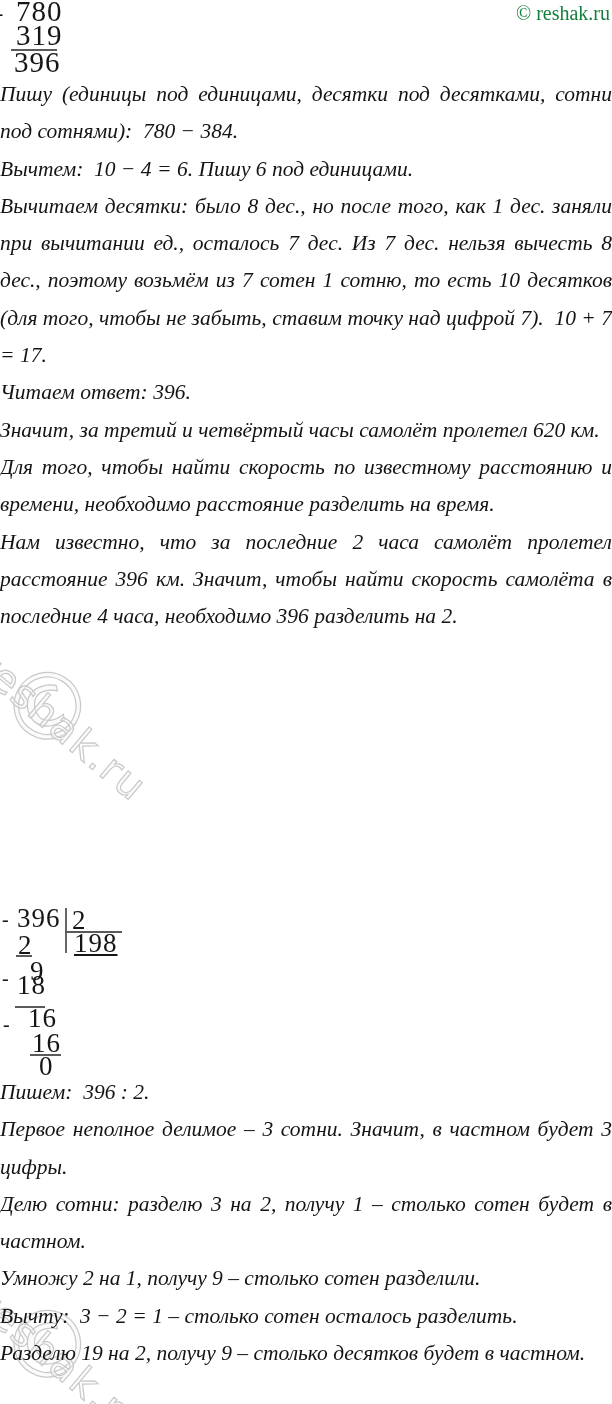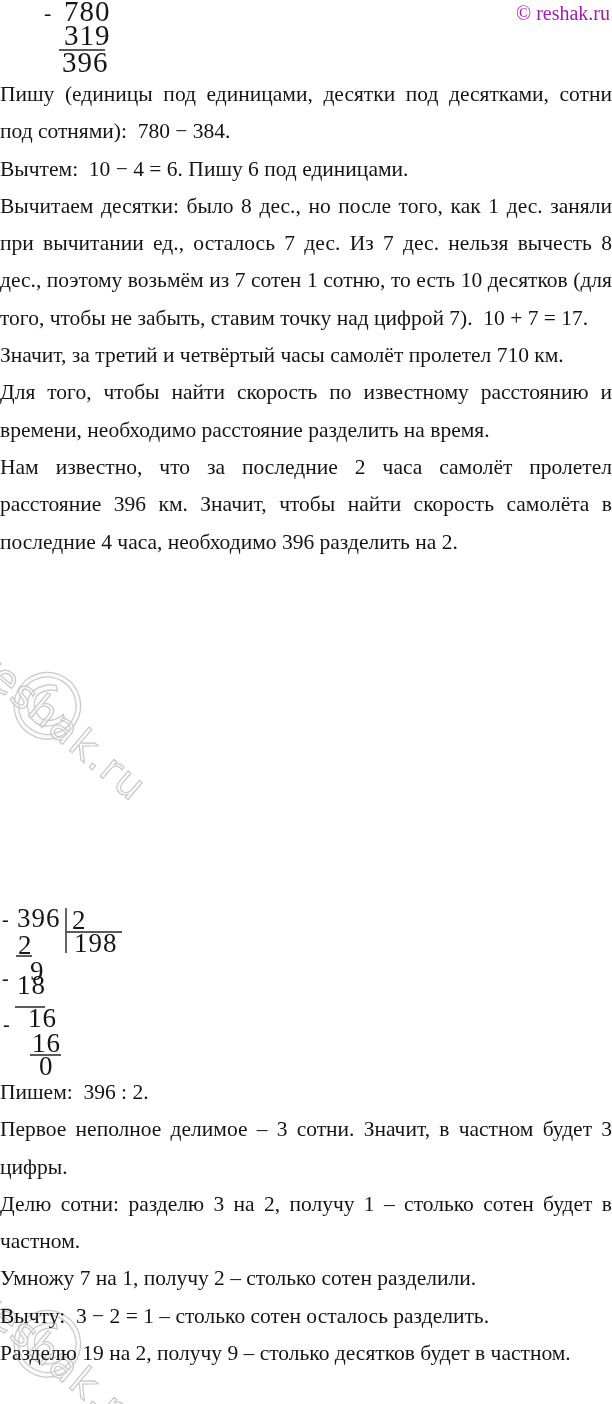--- a/index.html
+++ b/index.html
@@ -5,21 +5,21 @@
   html,body { margin:0; padding:0; background:#ffffff; }
   .page {
     position:relative; width:612px; height:1404px;
     background:#ffffff; overflow:hidden;
     font-family:"Liberation Serif", serif;
     color:#141414;
   }
   
   .copyright {
     position:absolute; top:0px; right:2px;
-    font-size:20px; line-height:26px; color:#a21caf; z-index:2;
+    font-size:20px; line-height:26px; color:#15803d; z-index:2;
   }
   
   .watermark { position:absolute; z-index:0; pointer-events:none; }
   .wm-text {
     position:absolute; left:4px; top:2px;
     font-family:"DejaVu Sans", sans-serif;
     font-size:40px; letter-spacing:2px;
     transform:rotate(40deg); transform-origin:0 0;
     color:rgba(248,248,248,0.5);
     -webkit-text-stroke:1.2px #c9c9c9;
@@ -27,30 +27,30 @@
   }
   .wm-copy {
     position:absolute; left:8px; top:22px;
     font-family:"DejaVu Sans", sans-serif;
     font-size:92px; line-height:92px;
     transform:rotate(-14deg);
     color:rgba(248,248,248,0.5);
     -webkit-text-stroke:1.2px #c9c9c9;
   }
   
-  .text-block { position:absolute; left:0; width:612px; z-index:1; }
+  .text-block { position:absolute; left:0; width:612px; z-index:1;font-style:italic; }
   .tb1 { top:76px; }
   .tb2 { top:1074px; }
   .text-block p {
     margin:0; padding:0;
     font-size:21.5px; line-height:37.3px;
     text-align:justify; color:#141414;
   }
   
-  .sub-block { position:absolute; left:0; top:0; width:80px; height:80px; z-index:1;margin-left:48px; }
+  .sub-block { position:absolute; left:0; top:0; width:80px; height:80px; z-index:1; }
   .sub-block .num {
     position:absolute; font-size:29px; line-height:29px; color:#161616; letter-spacing:1px;
   }
   .sub-block .op { position:absolute; font-size:22px; line-height:22px; color:#161616; }
   .hline { position:absolute; background:#5a5a5a; }
   
   .div-block { position:absolute; left:0; top:905px; width:140px; height:185px; z-index:1; }
   .div-block .num {
     position:absolute; font-size:27px; line-height:27px; color:#161616; letter-spacing:1px;
   }
@@ -79,47 +79,48 @@
     <span class="num" style="left:16px; top:-3px;">780</span>
     <span class="num" style="left:16px; top:21px;">319</span>
     <div class="hline" style="left:11px; top:49px; width:46px; height:2px;"></div>
     <span class="num" style="left:14px; top:48px;">396</span>
   </div>
 
   <div class="text-block tb1">
     <p>Пишу (единицы под единицами, десятки под десятками, сотни под сотнями):&nbsp; 780 − 384.</p>
     <p>Вычтем:&nbsp; 10 − 4 = 6. Пишу 6 под единицами.</p>
     <p>Вычитаем десятки: было 8 дес., но после того, как 1 дес. заняли при вычитании ед., осталось 7 дес. Из 7 дес. нельзя вычесть 8 дес., поэтому возьмём из 7 сотен 1 сотню, то есть 10 десятков (для того, чтобы не забыть, ставим точку над цифрой 7).&nbsp; 10 + 7 = 17.</p>
-    <p>Значит, за третий и четвёртый часы самолёт пролетел 710 км.</p>
+    <p>Читаем ответ: 396.</p>
+    <p>Значит, за третий и четвёртый часы самолёт пролетел 620 км.</p>
     <p>Для того, чтобы найти скорость по известному расстоянию и времени, необходимо расстояние разделить на время.</p>
     <p>Нам известно, что за последние 2 часа самолёт пролетел расстояние 396 км. Значит, чтобы найти скорость самолёта в последние 4 часа, необходимо 396 разделить на 2.</p>
   </div>
 
   <div class="div-block">
     <span class="op" style="left:2px; top:4px;">-</span>
     <span class="num" style="left:17px; top:0px;">396</span>
     <div class="vline" style="left:65px; top:3px; width:2px; height:45px;"></div>
     <span class="num" style="left:72px; top:2px;">2</span>
     <div class="hline" style="left:65px; top:26px; width:57px; height:2px;"></div>
-    <span class="num" style="left:74px; top:25px;">198</span>
+    <span class="num" style="left:74px; top:25px;text-decoration:underline;">198</span>
     <span class="num" style="left:18px; top:27px;">2</span>
     <div class="hline" style="left:16px; top:50px; width:16px; height:2px;"></div>
     <span class="num" style="left:30px; top:53px;">9</span>
     <span class="op" style="left:2px; top:63px;">-</span>
     <span class="num" style="left:17px; top:67px;">18</span>
     <div class="hline" style="left:15px; top:101px; width:30px; height:2px;"></div>
     <span class="op" style="left:3px; top:109px;">-</span>
     <span class="num" style="left:28px; top:100px;">16</span>
     <span class="num" style="left:32px; top:125px;">16</span>
     <div class="hline" style="left:30px; top:149px; width:31px; height:2px;"></div>
     <span class="num" style="left:39px; top:148px;">0</span>
   </div>
 
   <div class="text-block tb2">
     <p>Пишем:&nbsp; 396 : 2.</p>
     <p>Первое неполное делимое – 3 сотни. Значит, в частном будет 3 цифры.</p>
     <p>Делю сотни: разделю 3 на 2, получу 1 – столько сотен будет в частном.</p>
-    <p>Умножу 7 на 1, получу 2 – столько сотен разделили.</p>
+    <p>Умножу 2 на 1, получу 9 – столько сотен разделили.</p>
     <p>Вычту:&nbsp; 3 − 2 = 1 – столько сотен осталось разделить.</p>
     <p>Разделю 19 на 2, получу 9 – столько десятков будет в частном.</p>
   </div>
 
 </div>
 
 </body></html>

